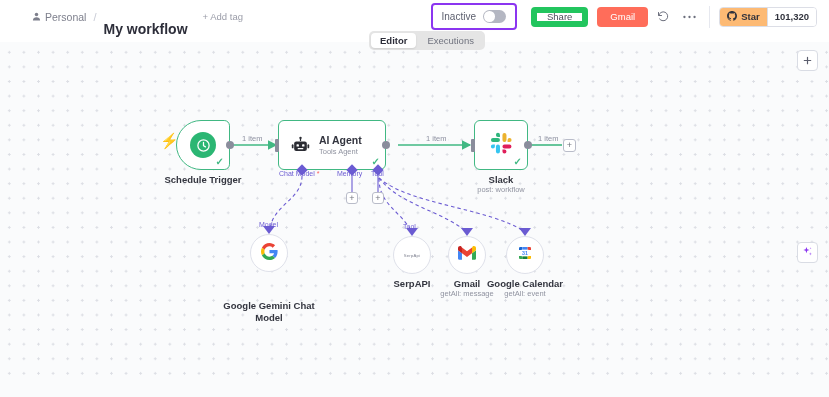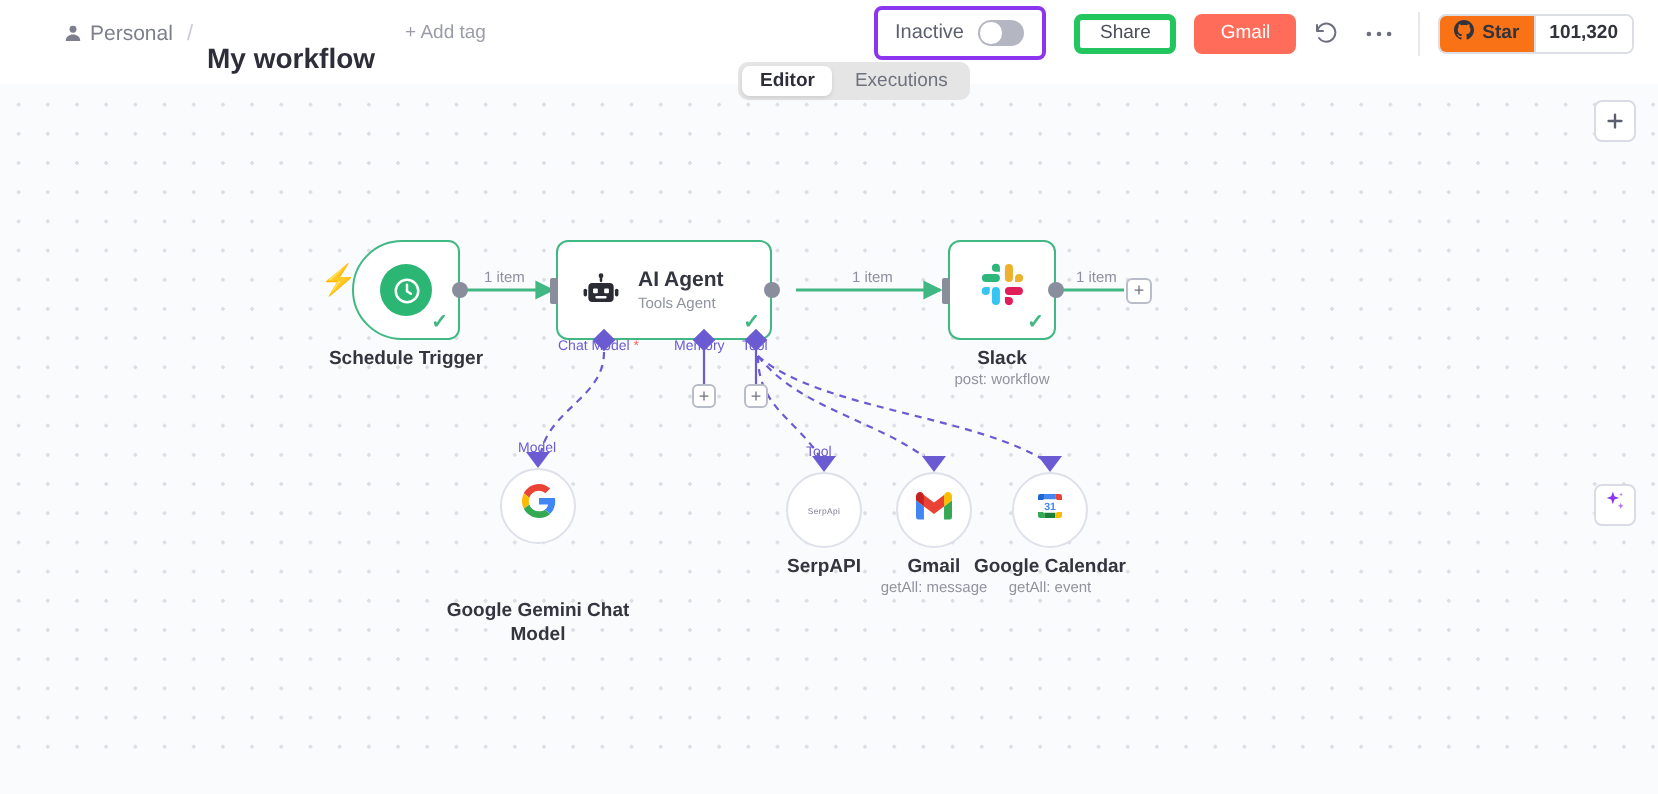--- a/index.html
+++ b/index.html
@@ -37,41 +37,41 @@
   .activebox .lbl { font-size:10px; color:#5c5f6e; }
   .toggle {
     width:23px; height:12.5px; border-radius:7px; background:#b4b7c2;
     position:relative; cursor:pointer;
   }
   .toggle .knob {
     position:absolute; left:1px; top:1px; width:10.5px; height:10.5px;
     border-radius:50%; background:#fff;
   }
   .btn-share {
-    height:20px; padding:0 10px; border:3px solid #22c55e; border-radius:4px;
+    height:20px; padding:0 10px; border:6px solid #22c55e; border-radius:4px;
     background:#fff; color:#4a4c59; font-size:9.5px; display:flex; align-items:center;
     cursor:pointer;
   }
   .btn-save {
     height:20px; padding:0 13px; border-radius:4px; border:none;
     background:#ff6d5a; color:#fff; font-size:9.5px; display:flex; align-items:center;
     margin-left:9px; cursor:pointer;
   }
   .icon-btn {
     width:22px; height:22px; display:flex; align-items:center; justify-content:center;
     color:#6c6f7d; cursor:pointer; margin-left:4px;
   }
   .divider-v { width:1px; height:22px; background:#e6e8ef; margin:0 9px; }
   .star-group {
     display:flex; align-items:center; margin-right:12px;
     border:1px solid #dcdee6; border-radius:4px; overflow:hidden; height:20px;
   }
   .star-btn {
     display:flex; align-items:center; gap:4px; padding:0 7px; height:100%;
-    background:#f97316; font-size:9.5px; font-weight:700; color:#31333d; cursor:pointer;
+    background:#fdba74; font-size:9.5px; font-weight:700; color:#31333d; cursor:pointer;
   }
   .star-count {
     padding:0 7px; height:100%; display:flex; align-items:center;
     font-size:9.5px; font-weight:700; color:#31333d; background:#fff;
     border-left:1px solid #dcdee6;
   }
 
   
   .tabs {
     position:absolute; left:369px; top:31px; z-index:41;

